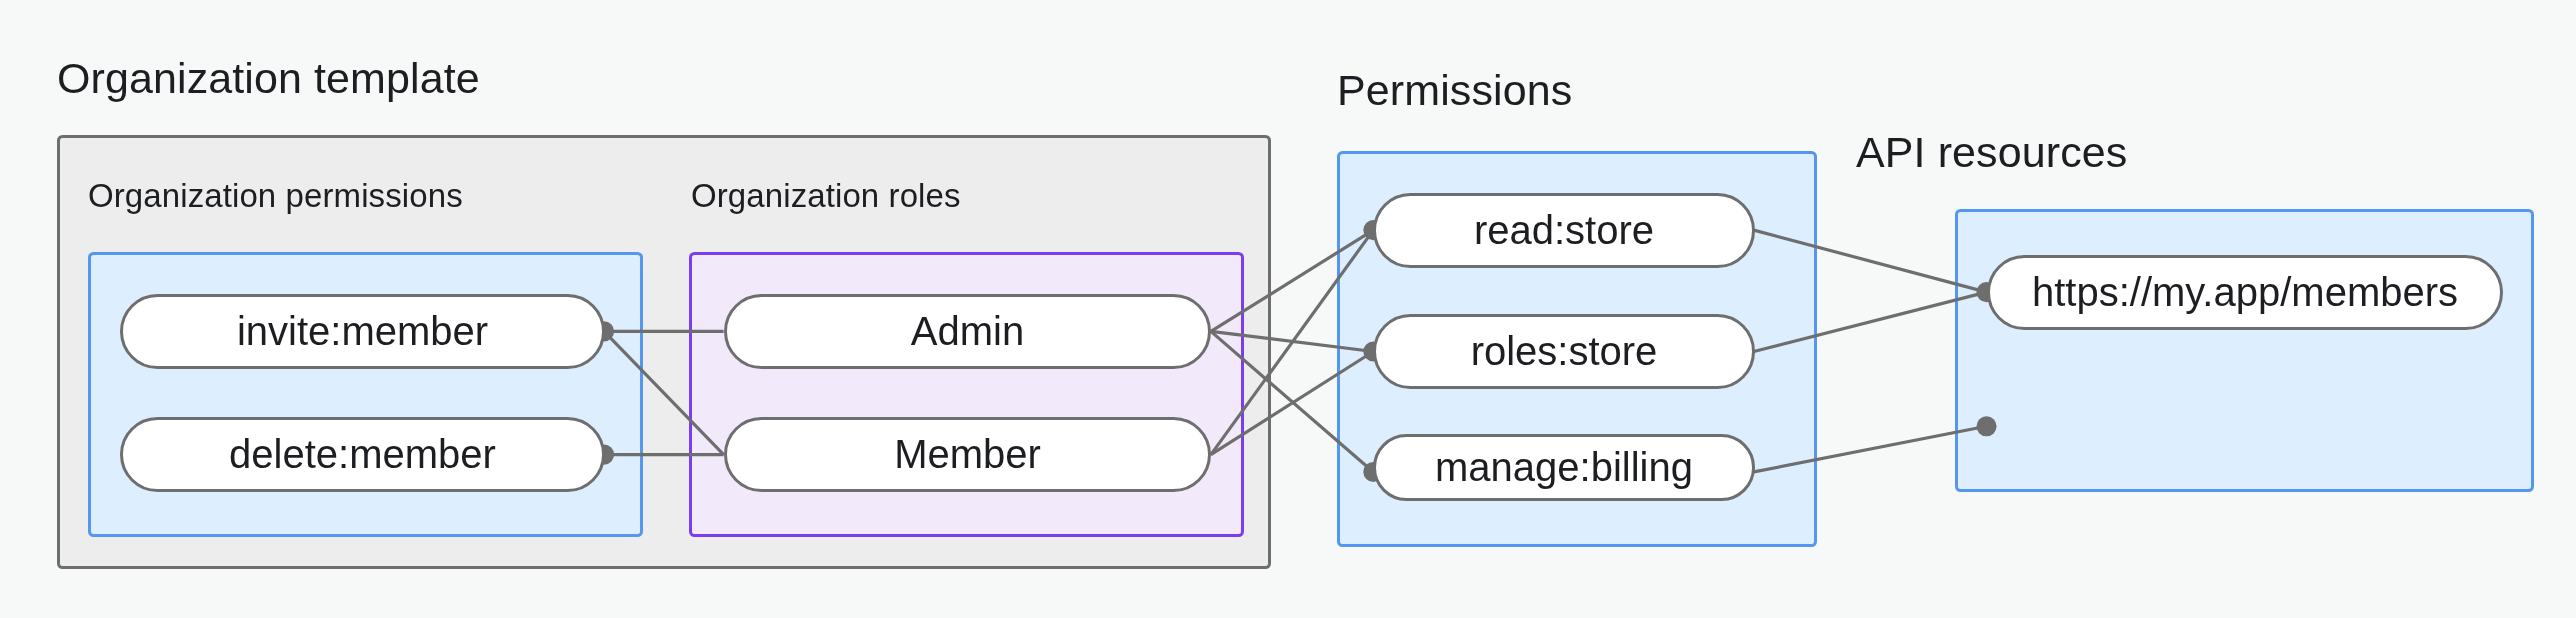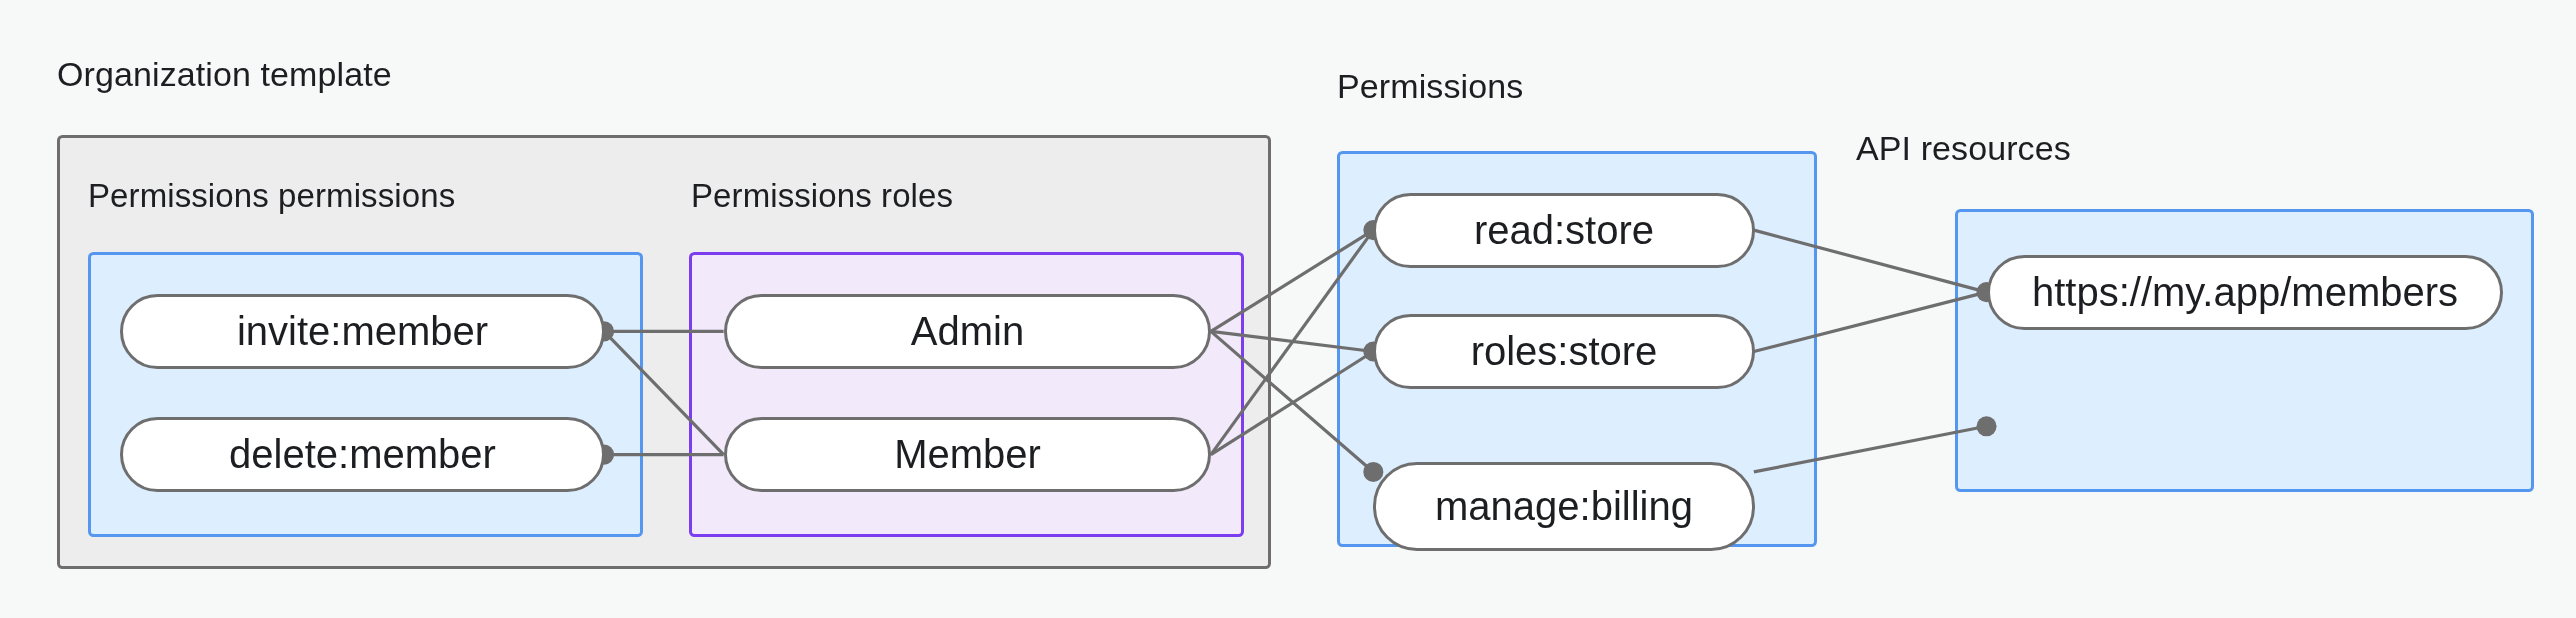--- a/index.html
+++ b/index.html
@@ -13,21 +13,21 @@
     width: 2576px;
     height: 619px;
     background: #f7f8f8;
     font-family: "Liberation Sans", sans-serif;
     overflow: hidden;
   }
   
   .group-label {
     position: absolute;
     color: #1c1e21;
-    font-size: 34px;
+    font-size: 43px;
     font-weight: 400;
     letter-spacing: 0.1px;
     white-space: nowrap;
     line-height: 1;
   }
   .group-label.small {
     font-size: 33px;
   }
   
   .box {
@@ -132,45 +132,45 @@
     <circle cx="1505" cy="385" r="11"></circle>
     <circle cx="1505" cy="517" r="11"></circle>
     <circle cx="2177" cy="320" r="11"></circle>
     <circle cx="2177" cy="467" r="11"></circle>
   </svg>
 
   <div class="group-label" style="left:57px; top:57px;">Organization template</div>
 
   <div class="box box-outer" style="left:57px; top:135px; width:1214px; height:434px;"></div>
 
-  <div class="group-label small" style="left:88px; top:179px;">Permissions permissions</div>
+  <div class="group-label small" style="left:88px; top:179px;">Organization permissions</div>
 
   <div class="box box-blue" style="left:88px; top:252px; width:555px; height:285px;"></div>
 
   <div class="pill" style="left:120px; top:417px; width:485px; height:75px;">delete:member</div>
 
   <div class="pill" style="left:120px; top:294px; width:485px; height:75px;">invite:member</div>
 
-  <div class="group-label small" style="left:691px; top:179px;">Permissions roles</div>
+  <div class="group-label small" style="left:691px; top:179px;">Organization roles</div>
 
   <div class="box box-purple" style="left:689px; top:252px; width:555px; height:285px;"></div>
 
   <div class="pill" style="left:724px; top:294px; width:487px; height:75px;">Admin</div>
 
   <div class="pill" style="left:724px; top:417px; width:487px; height:75px;">Member</div>
 
   <div class="group-label" style="left:1337px; top:69px;">Permissions</div>
 
   <div class="box box-blue" style="left:1337px; top:151px; width:480px; height:396px;"></div>
 
   <div class="pill" style="left:1373px; top:193px; width:382px; height:75px;">read:store</div>
 
   <div class="pill" style="left:1373px; top:314px; width:382px; height:75px;">roles:store</div>
 
-  <div class="pill" style="left:1373px; top:434px; width:382px; height:89px;margin-top:28px;">manage:billing</div>
+  <div class="pill" style="left:1373px; top:434px; width:382px; height:67px;">manage:billing</div>
 
   <div class="group-label" style="left:1856px; top:131px;">API resources</div>
 
   <div class="box box-blue" style="left:1955px; top:209px; width:579px; height:283px;"></div>
 
   <div class="pill" style="left:1987px; top:255px; width:516px; height:75px;">https://my.app/members</div>
 
 
 </div>
 

